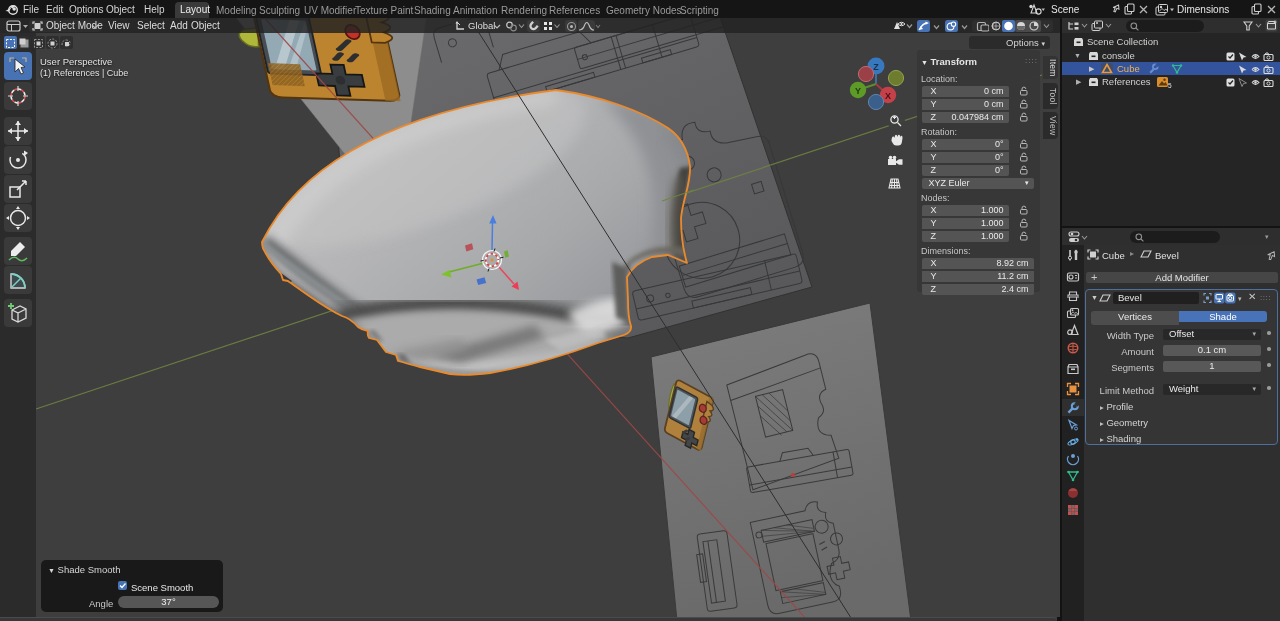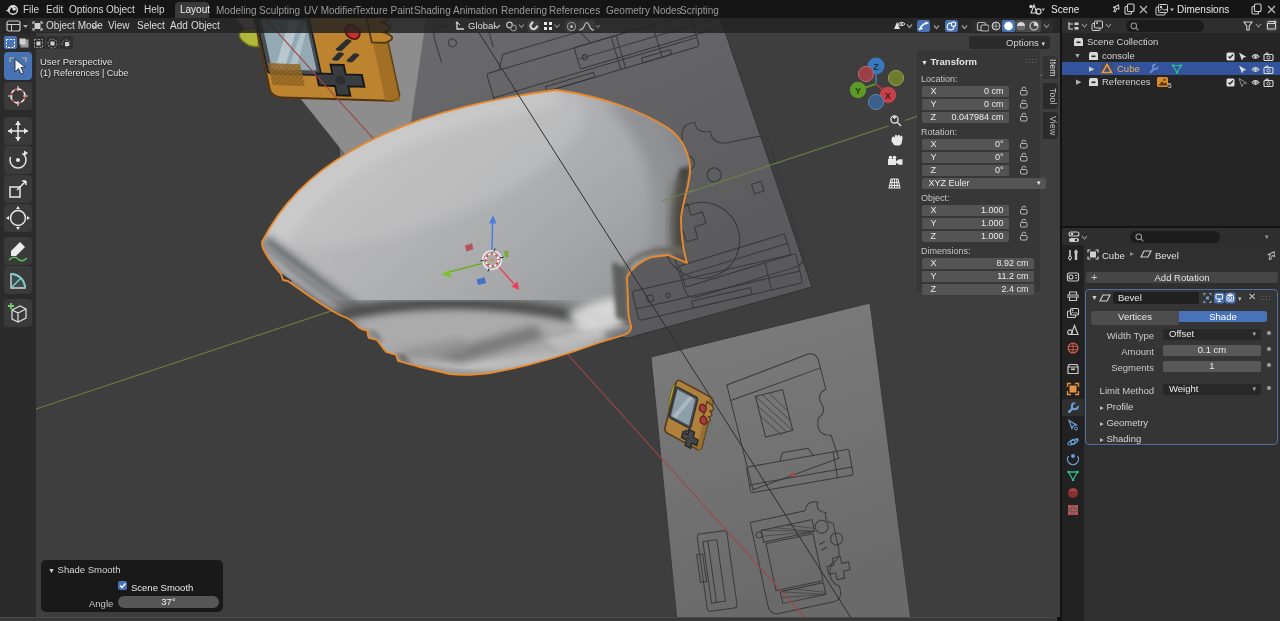--- a/index.html
+++ b/index.html
@@ -579,25 +579,25 @@
         <span class="nfv">0°</span>
       </div>
   <div class="nfield" style="top:102px">
         <span class="nfl">Y</span>
         <span class="nfv">0°</span>
       </div>
   <div class="nfield" style="top:115px;border-radius:0 0 2px 2px">
         <span class="nfl">Z</span>
         <span class="nfv">0°</span>
       </div>
-  <div class="nfield" style="top:128px;width:124px;border-radius:2px">
+  <div class="nfield" style="top:128px;width:112px;border-radius:2px">
         <span class="nfl" style="left:7px">XYZ Euler</span>
         <span class="nfv" style="font-size:7px">▾</span>
       </div>
-  <div class="nlabel" style="top:143px">Object:</div>
+  <div class="nlabel" style="top:143px">Nodes:</div>
   <div class="nfield" style="top:155px;border-radius:2px 2px 0 0">
         <span class="nfl">X</span>
         <span class="nfv">1.000</span>
       </div>
   <div class="nfield" style="top:168px">
         <span class="nfl">Y</span>
         <span class="nfv">1.000</span>
       </div>
   <div class="nfield" style="top:181px;border-radius:0 0 2px 2px">
         <span class="nfl">Z</span>
@@ -872,21 +872,21 @@
   <svg class="abs" style="left:78px;top:21px" width="12" height="11" viewBox="0 0 12 11">
     <path d="M1,8 L4,2 L11,2 L8,8 Z" fill="none" stroke="#cfcfcf" stroke-width="1.1"></path>
   </svg>
   <span class="abs" style="left:93px;top:22px;color:#e0e0e0">Bevel</span>
   <svg class="abs" style="left:203px;top:21px" width="11" height="11" viewBox="0 0 11 11">
     <path d="M6.5,1 L10,4.5 L7.5,5 L9,9.5 L7.5,10 L5.5,5.8 L3.5,7.5 Z" fill="none" stroke="#b5b5b5" stroke-width="1" transform="rotate(40 5.5 5.5)"></path>
   </svg>
 
   <div class="abs" style="left:24px;top:44px;width:192px;height:11px;background:#464646;border-radius:2.5px;color:#e5e5e5">
     <span style="position:absolute;left:5px;top:-1px;font-size:11px;color:#ccc">+</span>
-    <span style="position:absolute;left:0;right:0;text-align:center;line-height:11px">Add Rotation</span>
+    <span style="position:absolute;left:0;right:0;text-align:center;line-height:11px">Add Modifier</span>
   </div>
 
   <div class="abs" style="left:23px;top:61px;width:193px;height:156px;background:#353535;border:1px solid #4f6f9f;border-radius:4px">
     <span class="abs" style="left:5px;top:4px;color:#ccc;font-size:7px">▼</span>
     <svg class="abs" style="left:13px;top:3px" width="12" height="11" viewBox="0 0 12 11">
       <path d="M1,8 L4,2 L11,2 L8,8 Z" fill="none" stroke="#cfcfcf" stroke-width="1.1"></path>
     </svg>
     <div class="abs" style="left:27px;top:2px;width:86px;height:12px;background:#202020;border-radius:2px;color:#e5e5e5;line-height:12px;padding-left:5px">Bevel</div>
     <svg class="abs" style="left:116px;top:2px" width="34" height="12" viewBox="0 0 34 12">
       <path d="M2,3.5 L2,1.5 L4,1.5 M7,1.5 L9,1.5 L9,3.5 M9,8.5 L9,10.5 L7,10.5 M4,10.5 L2,10.5 L2,8.5" stroke="#7a9cc8" stroke-width="1.2" fill="none"></path>

